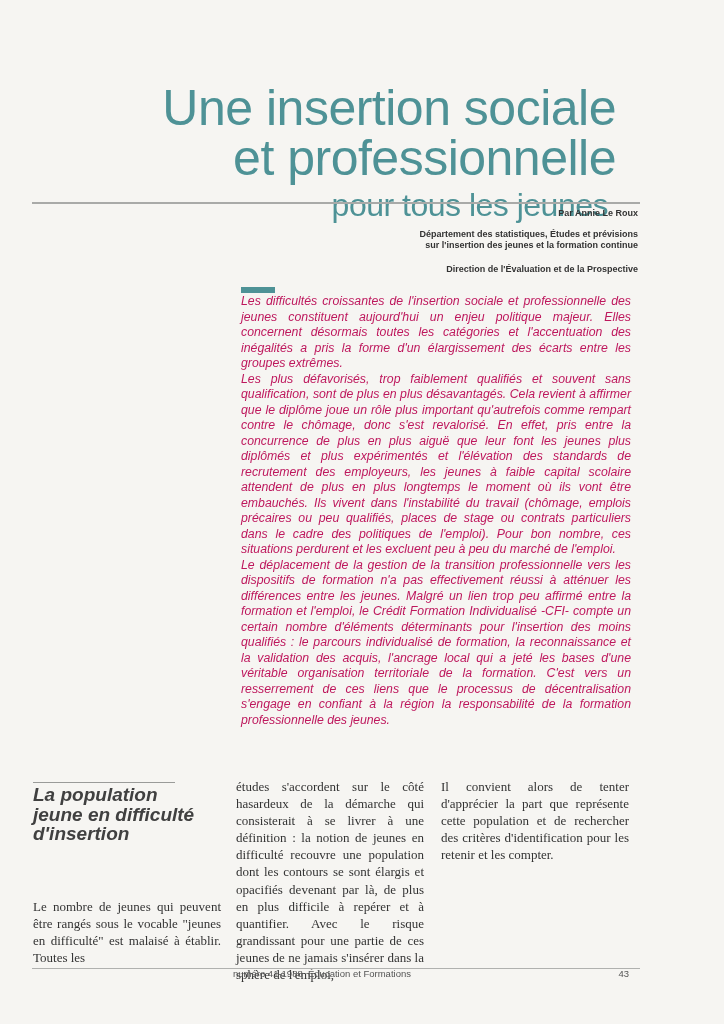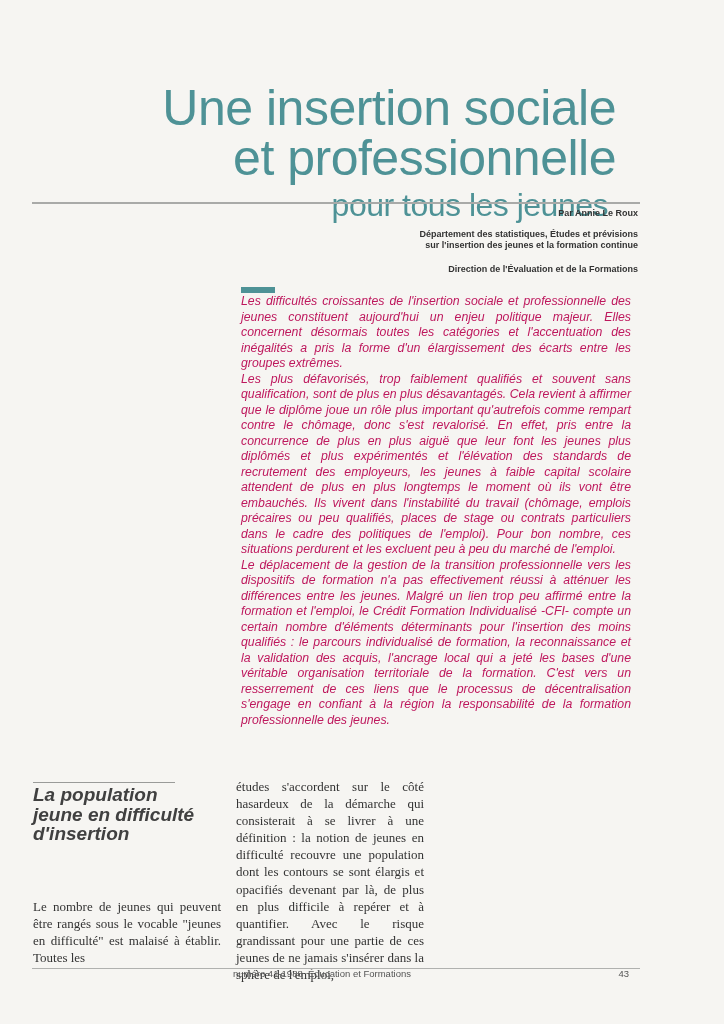--- a/index.html
+++ b/index.html
@@ -56,36 +56,37 @@
 <h1 class="title2">et professionnelle</h1>
 <h2 class="subtitle">pour tous les jeunes</h2>
 
 <div class="rule-top"></div>
 
 <div class="byline author">Par Annie Le Roux</div>
 <div class="byline dept">
   <div>Département des statistiques, Études et prévisions</div>
   <div>sur l'insertion des jeunes et la formation continue</div>
 </div>
-<div class="byline direction">Direction de l'Évaluation et de la Formations</div>
+<div class="byline direction">Direction de l'Évaluation et de la Prospective</div>
 
 <div class="accent-bar"></div>
 <div class="intro">
   <p>Les difficultés croissantes de l'insertion sociale et professionnelle des jeunes constituent aujourd'hui un enjeu politique majeur. Elles concernent désormais toutes les catégories et l'accentuation des inégalités a pris la forme d'un élargissement des écarts entre les groupes extrêmes.</p>
   <p>Les plus défavorisés, trop faiblement qualifiés et souvent sans qualification, sont de plus en plus désavantagés. Cela revient à affirmer que le diplôme joue un rôle plus important qu'autrefois comme rempart contre le chômage, donc s'est revalorisé. En effet, pris entre la concurrence de plus en plus aiguë que leur font les jeunes plus diplômés et plus expérimentés et l'élévation des standards de recrutement des employeurs, les jeunes à faible capital scolaire attendent de plus en plus longtemps le moment où ils vont être embauchés. Ils vivent dans l'instabilité du travail (chômage, emplois précaires ou peu qualifiés, places de stage ou contrats particuliers dans le cadre des politiques de l'emploi). Pour bon nombre, ces situations perdurent et les excluent peu à peu du marché de l'emploi.</p>
   <p>Le déplacement de la gestion de la transition professionnelle vers les dispositifs de formation n'a pas effectivement réussi à atténuer les différences entre les jeunes. Malgré un lien trop peu affirmé entre la formation et l'emploi, le Crédit Formation Individualisé -CFI- compte un certain nombre d'éléments déterminants pour l'insertion des moins qualifiés : le parcours individualisé de formation, la reconnaissance et la validation des acquis, l'ancrage local qui a jeté les bases d'une véritable organisation territoriale de la formation. C'est vers un resserrement de ces liens que le processus de décentralisation s'engage en confiant à la région la responsabilité de la formation professionnelle des jeunes.</p>
 </div>
 
 <div class="rule-section"></div>
 <h3 class="section-title">La population jeune en difficulté d'insertion</h3>
 
 <div class="col col1">
   <p>Le nombre de jeunes qui peuvent être rangés sous le vocable "jeunes en difficulté" est malaisé à établir. Toutes les</p>
 </div>
 <div class="col col2">
   <p>études s'accordent sur le côté hasardeux de la démarche qui consisterait à se livrer à une définition : la notion de jeunes en difficulté recouvre une population dont les contours se sont élargis et opacifiés devenant par là, de plus en plus difficile à repérer et à quantifier. Avec le risque grandissant pour une partie de ces jeunes de ne jamais s'insérer dans la sphère de l'emploi,</p>
 </div>
 <div class="col col3">
+  <p>Il convient alors de tenter d'apprécier la part que représente cette population et de rechercher des critères d'identification pour les retenir et les compter.</p>
 </div>
 
 <div class="rule-bottom"></div>
 <div class="footer footer-journal" style="white-space:pre;">numéro 41-1988  Éducation et Formations</div>
 <div class="footer footer-page">43</div>
 
 </body></html>

